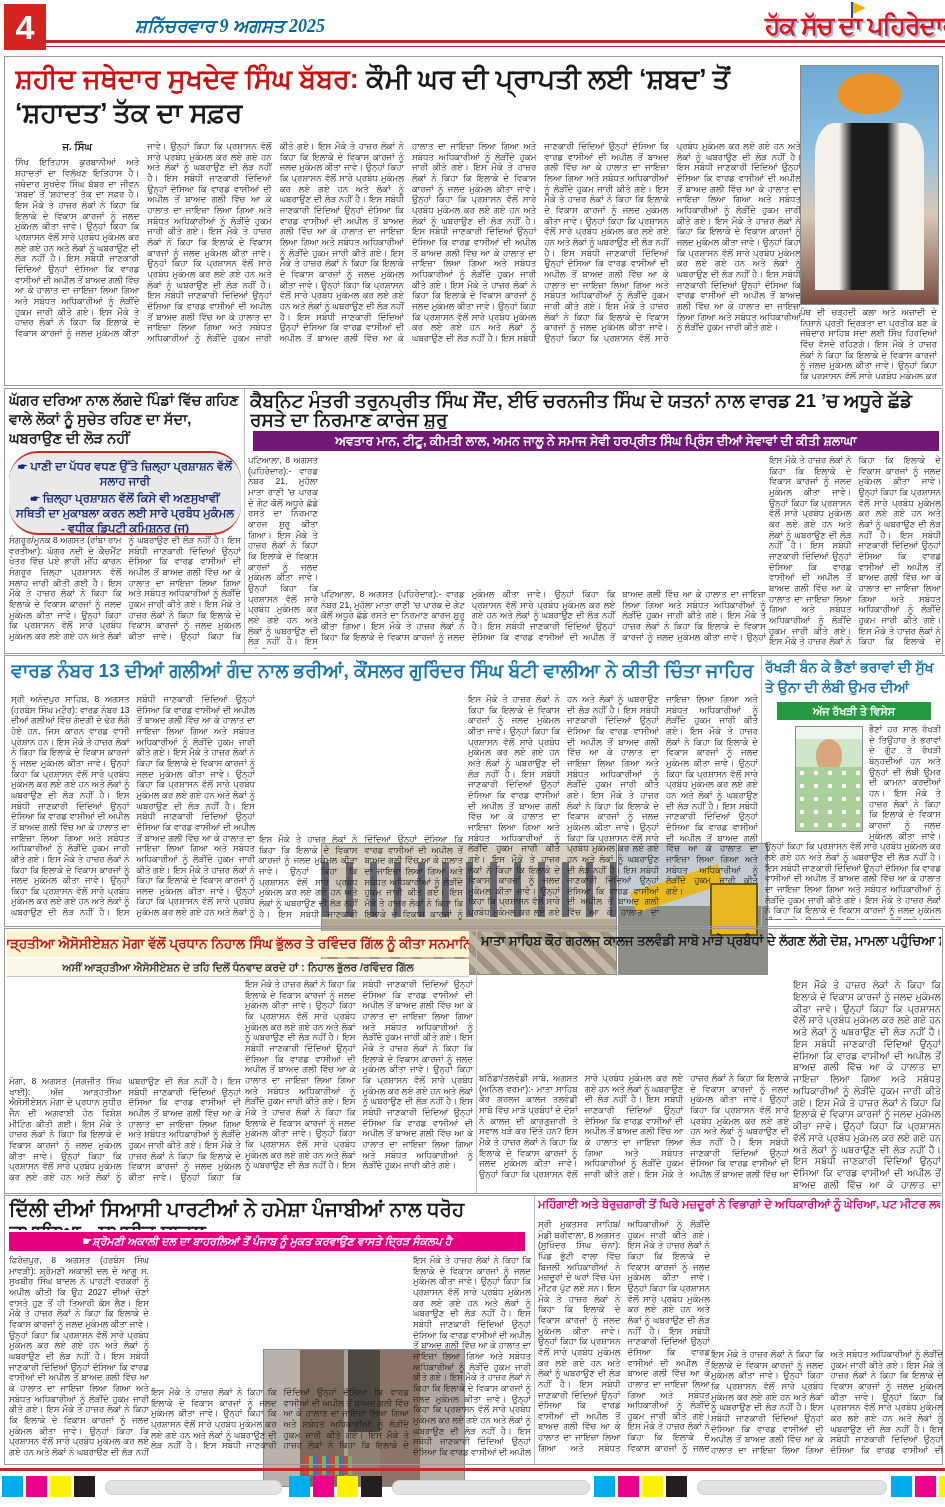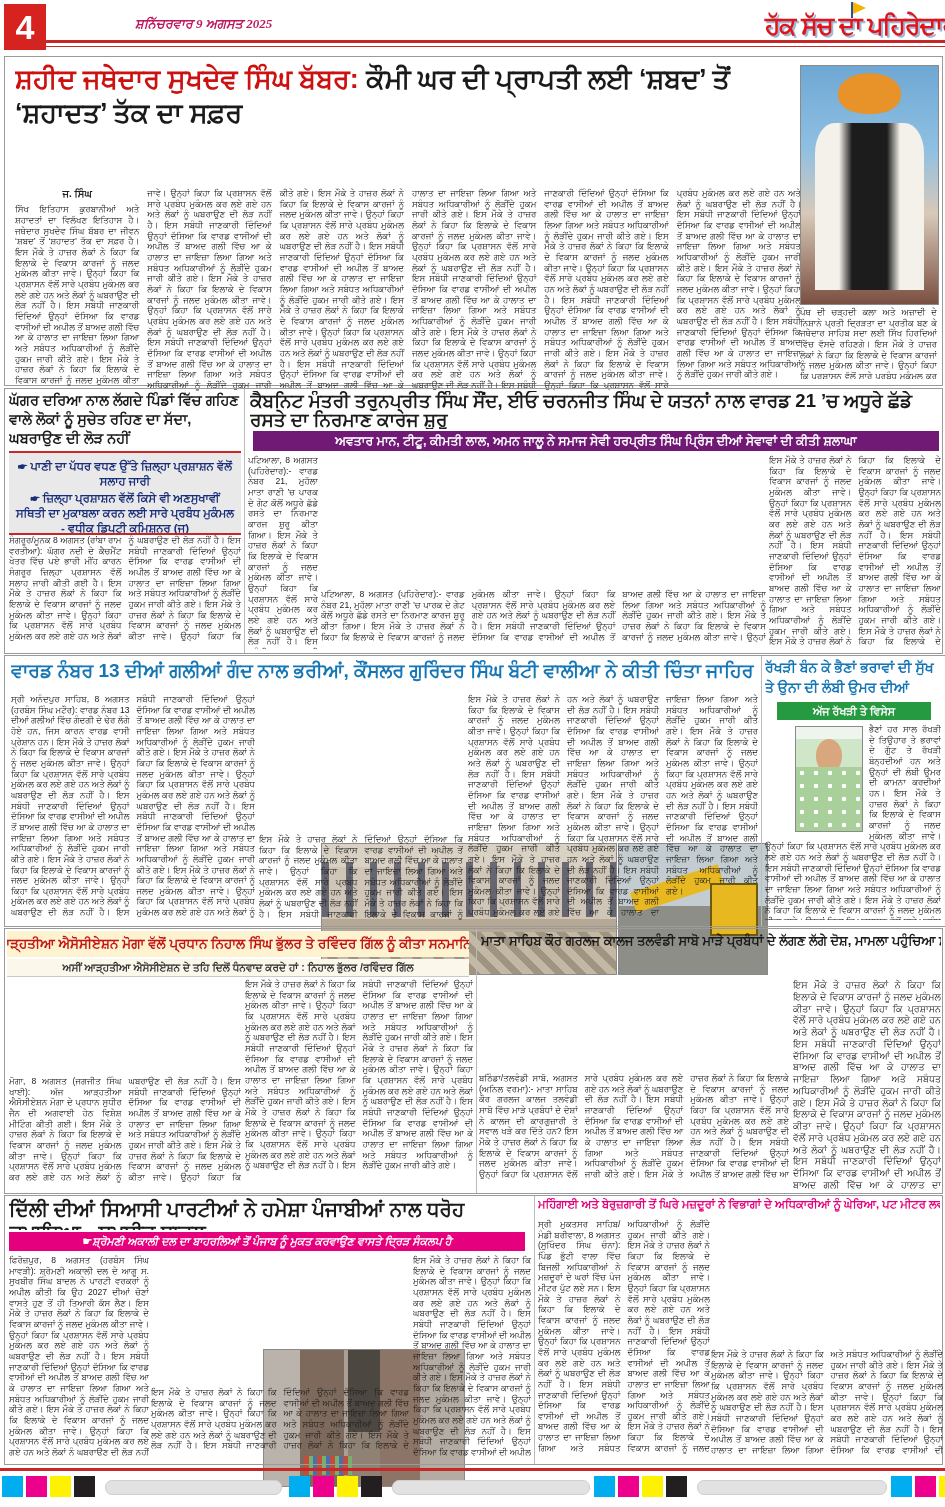--- a/index.html
+++ b/index.html
@@ -3,21 +3,21 @@
 <meta charset="utf-8">
 <style>
   html,body{margin:0;padding:0;background:#f0f0f0;}
   .page{position:relative;width:945px;height:1507px;background:#ffffff;overflow:hidden;
         font-family:"Liberation Sans",sans-serif;color:#1a1a1a;}
   .abs{position:absolute;}
   
   .pagenum{left:4px;top:4px;width:42px;height:46px;background:#d6231f;color:#fff;
            font-size:34px;font-weight:bold;display:flex;align-items:center;justify-content:center;}
   .dateline{left:135px;top:16px;font-family:"Liberation Serif",serif;font-style:italic;
-            font-weight:bold;font-size:13px;color:#be185d;}
+            font-weight:bold;font-size:18px;color:#0369a1;}
   .masthead{right:4px;top:4px;width:176px;height:42px;text-align:center;}
   .masthead-text{font-size:25px;font-weight:900;color:#e0151b;letter-spacing:-1px;
                  text-shadow:2px 2px 0 #9db8d8;line-height:42px;white-space:nowrap;}
   .flag{position:absolute;left:86px;top:-2px;width:2px;height:16px;background:#2a4ea0;}
   .flag::before{content:"";position:absolute;left:2px;top:0;width:0;height:0;
                 border-top:6px solid transparent;border-bottom:6px solid transparent;border-left:13px solid #f4b400;}
   .rule-red{left:30px;top:40px;width:915px;height:0;border-top:3px solid #c62828;}
   .rule-red2{left:30px;top:46px;width:915px;height:0;border-top:1px solid #c62828;}
   
   .frame{border:1px solid #9a9a9a;}
@@ -40,21 +40,21 @@
   .oneline{white-space:nowrap;overflow:hidden;}
   
   .txt{font-size:8.6px;line-height:1.24;text-align:justify;overflow:hidden;color:#222;
        word-break:break-word;}
   .cols2{column-count:2;column-gap:7px;}
   .cols3{column-count:3;column-gap:7px;}
   .cols6{column-count:6;column-gap:8px;}
   .byline{column-span:none;text-align:center;font-weight:bold;font-size:10px;margin-bottom:4px;}
   
   .bulletbox{background:#e9e9e9;border-top:2px solid #c62828;border-bottom:2px solid #c62828;
-             padding:4px 6px;color:#1a2f7a;font-weight:bold;font-size:11.5px;line-height:1.3;text-align:center;}
+             padding:4px 6px;color:#1a2f7a;font-weight:bold;font-size:11.5px;line-height:1.3;text-align:center;border-radius:29px;}
   .bulletbox p{margin:2px 0;}
   .bulletbox p::before{content:"☛ ";}
   
   .photo{overflow:hidden;position:absolute;border:1px solid #8a8a8a;}
   .ph-portrait{background:linear-gradient(180deg,#6fa8d4 0%,#8fc0e2 35%,#d8c9b8 62%,#7a4f41 100%);}
   .ph-portrait::before{content:"";position:absolute;left:27%;top:3%;width:46%;height:17%;
       background:#e8922a;border-radius:50% 50% 45% 45%;}
   .ph-portrait::after{content:"";position:absolute;left:10%;top:24%;width:80%;height:70%;
       background:linear-gradient(90deg,#f3f1ea 0 22%,#1c1c1c 34%,#1c1c1c 66%,#f3f1ea 78%);
       border-radius:18% 18% 0 0;}
@@ -96,21 +96,21 @@
   <div class="abs masthead">
     <span class="flag"></span>
     <div class="masthead-text">ਹੱਕ ਸੱਚ ਦਾ ਪਹਿਰੇਦਾਰ</div>
   </div>
 
   <div class="abs frame" style="left:4px;top:56px;width:937px;height:328px;">
     <div class="abs hl1" style="left:10px;top:6px;width:786px;height:72px;overflow:hidden;">
       <span class="red">ਸ਼ਹੀਦ ਜਥੇਦਾਰ ਸੁਖਦੇਵ ਸਿੰਘ ਬੱਬਰ:</span>
       <span>ਕੌਮੀ ਘਰ ਦੀ ਪ੍ਰਾਪਤੀ ਲਈ ‘ਸ਼ਬਦ’ ਤੋਂ ‘ਸ਼ਹਾਦਤ’ ਤੱਕ ਦਾ ਸਫ਼ਰ</span>
     </div>
-    <div class="abs txt cols6" style="left:10px;top:84px;width:786px;height:238px;margin-top:47px;">
+    <div class="abs txt cols6" style="left:10px;top:84px;width:786px;height:238px;">
       <div class="byline">ਜ. ਸਿੰਘ</div><span>ਸਿੱਖ ਇਤਿਹਾਸ ਕੁਰਬਾਨੀਆਂ ਅਤੇ ਸ਼ਹਾਦਤਾਂ ਦਾ ਵਿਲੱਖਣ ਇਤਿਹਾਸ ਹੈ। ਜਥੇਦਾਰ ਸੁਖਦੇਵ ਸਿੰਘ ਬੱਬਰ ਦਾ ਜੀਵਨ ‘ਸ਼ਬਦ’ ਤੋਂ ‘ਸ਼ਹਾਦਤ’ ਤੱਕ ਦਾ ਸਫ਼ਰ ਹੈ। ਇਸ ਮੌਕੇ ਤੇ ਹਾਜ਼ਰ ਲੋਕਾਂ ਨੇ ਕਿਹਾ ਕਿ ਇਲਾਕੇ ਦੇ ਵਿਕਾਸ ਕਾਰਜਾਂ ਨੂੰ ਜਲਦ ਮੁਕੰਮਲ ਕੀਤਾ ਜਾਵੇ। ਉਨ੍ਹਾਂ ਕਿਹਾ ਕਿ ਪ੍ਰਸ਼ਾਸਨ ਵੱਲੋਂ ਸਾਰੇ ਪ੍ਰਬੰਧ ਮੁਕੰਮਲ ਕਰ ਲਏ ਗਏ ਹਨ ਅਤੇ ਲੋਕਾਂ ਨੂੰ ਘਬਰਾਉਣ ਦੀ ਲੋੜ ਨਹੀਂ ਹੈ। ਇਸ ਸਬੰਧੀ ਜਾਣਕਾਰੀ ਦਿੰਦਿਆਂ ਉਨ੍ਹਾਂ ਦੱਸਿਆ ਕਿ ਵਾਰਡ ਵਾਸੀਆਂ ਦੀ ਅਪੀਲ ਤੋਂ ਬਾਅਦ ਗਲੀ ਵਿੱਚ ਆ ਕੇ ਹਾਲਾਤ ਦਾ ਜਾਇਜ਼ਾ ਲਿਆ ਗਿਆ ਅਤੇ ਸਬੰਧਤ ਅਧਿਕਾਰੀਆਂ ਨੂੰ ਲੋੜੀਂਦੇ ਹੁਕਮ ਜਾਰੀ ਕੀਤੇ ਗਏ।  ਇਸ ਮੌਕੇ ਤੇ ਹਾਜ਼ਰ ਲੋਕਾਂ ਨੇ ਕਿਹਾ ਕਿ ਇਲਾਕੇ ਦੇ ਵਿਕਾਸ ਕਾਰਜਾਂ ਨੂੰ ਜਲਦ ਮੁਕੰਮਲ ਕੀਤਾ ਜਾਵੇ। ਉਨ੍ਹਾਂ ਕਿਹਾ ਕਿ ਪ੍ਰਸ਼ਾਸਨ ਵੱਲੋਂ ਸਾਰੇ ਪ੍ਰਬੰਧ ਮੁਕੰਮਲ ਕਰ ਲਏ ਗਏ ਹਨ ਅਤੇ ਲੋਕਾਂ ਨੂੰ ਘਬਰਾਉਣ ਦੀ ਲੋੜ ਨਹੀਂ ਹੈ। ਇਸ ਸਬੰਧੀ ਜਾਣਕਾਰੀ ਦਿੰਦਿਆਂ ਉਨ੍ਹਾਂ ਦੱਸਿਆ ਕਿ ਵਾਰਡ ਵਾਸੀਆਂ ਦੀ ਅਪੀਲ ਤੋਂ ਬਾਅਦ ਗਲੀ ਵਿੱਚ ਆ ਕੇ ਹਾਲਾਤ ਦਾ ਜਾਇਜ਼ਾ ਲਿਆ ਗਿਆ ਅਤੇ ਸਬੰਧਤ ਅਧਿਕਾਰੀਆਂ ਨੂੰ ਲੋੜੀਂਦੇ ਹੁਕਮ ਜਾਰੀ ਕੀਤੇ ਗਏ।  ਇਸ ਮੌਕੇ ਤੇ ਹਾਜ਼ਰ ਲੋਕਾਂ ਨੇ ਕਿਹਾ ਕਿ ਇਲਾਕੇ ਦੇ ਵਿਕਾਸ ਕਾਰਜਾਂ ਨੂੰ ਜਲਦ ਮੁਕੰਮਲ ਕੀਤਾ ਜਾਵੇ। ਉਨ੍ਹਾਂ ਕਿਹਾ ਕਿ ਪ੍ਰਸ਼ਾਸਨ ਵੱਲੋਂ ਸਾਰੇ ਪ੍ਰਬੰਧ ਮੁਕੰਮਲ ਕਰ ਲਏ ਗਏ ਹਨ ਅਤੇ ਲੋਕਾਂ ਨੂੰ ਘਬਰਾਉਣ ਦੀ ਲੋੜ ਨਹੀਂ ਹੈ। ਇਸ ਸਬੰਧੀ ਜਾਣਕਾਰੀ ਦਿੰਦਿਆਂ ਉਨ੍ਹਾਂ ਦੱਸਿਆ ਕਿ ਵਾਰਡ ਵਾਸੀਆਂ ਦੀ ਅਪੀਲ ਤੋਂ ਬਾਅਦ ਗਲੀ ਵਿੱਚ ਆ ਕੇ ਹਾਲਾਤ ਦਾ ਜਾਇਜ਼ਾ ਲਿਆ ਗਿਆ ਅਤੇ ਸਬੰਧਤ ਅਧਿਕਾਰੀਆਂ ਨੂੰ ਲੋੜੀਂਦੇ ਹੁਕਮ ਜਾਰੀ ਕੀਤੇ ਗਏ।  ਇਸ ਮੌਕੇ ਤੇ ਹਾਜ਼ਰ ਲੋਕਾਂ ਨੇ ਕਿਹਾ ਕਿ ਇਲਾਕੇ ਦੇ ਵਿਕਾਸ ਕਾਰਜਾਂ ਨੂੰ ਜਲਦ ਮੁਕੰਮਲ ਕੀਤਾ ਜਾਵੇ। ਉਨ੍ਹਾਂ ਕਿਹਾ ਕਿ ਪ੍ਰਸ਼ਾਸਨ ਵੱਲੋਂ ਸਾਰੇ ਪ੍ਰਬੰਧ ਮੁਕੰਮਲ ਕਰ ਲਏ ਗਏ ਹਨ ਅਤੇ ਲੋਕਾਂ ਨੂੰ ਘਬਰਾਉਣ ਦੀ ਲੋੜ ਨਹੀਂ ਹੈ। ਇਸ ਸਬੰਧੀ ਜਾਣਕਾਰੀ ਦਿੰਦਿਆਂ ਉਨ੍ਹਾਂ ਦੱਸਿਆ ਕਿ ਵਾਰਡ ਵਾਸੀਆਂ ਦੀ ਅਪੀਲ ਤੋਂ ਬਾਅਦ ਗਲੀ ਵਿੱਚ ਆ ਕੇ ਹਾਲਾਤ ਦਾ ਜਾਇਜ਼ਾ ਲਿਆ ਗਿਆ ਅਤੇ ਸਬੰਧਤ ਅਧਿਕਾਰੀਆਂ ਨੂੰ ਲੋੜੀਂਦੇ ਹੁਕਮ ਜਾਰੀ ਕੀਤੇ ਗਏ।  ਇਸ ਮੌਕੇ ਤੇ ਹਾਜ਼ਰ ਲੋਕਾਂ ਨੇ ਕਿਹਾ ਕਿ ਇਲਾਕੇ ਦੇ ਵਿਕਾਸ ਕਾਰਜਾਂ ਨੂੰ ਜਲਦ ਮੁਕੰਮਲ ਕੀਤਾ ਜਾਵੇ। ਉਨ੍ਹਾਂ ਕਿਹਾ ਕਿ ਪ੍ਰਸ਼ਾਸਨ ਵੱਲੋਂ ਸਾਰੇ ਪ੍ਰਬੰਧ ਮੁਕੰਮਲ ਕਰ ਲਏ ਗਏ ਹਨ ਅਤੇ ਲੋਕਾਂ ਨੂੰ ਘਬਰਾਉਣ ਦੀ ਲੋੜ ਨਹੀਂ ਹੈ। ਇਸ ਸਬੰਧੀ ਜਾਣਕਾਰੀ ਦਿੰਦਿਆਂ ਉਨ੍ਹਾਂ ਦੱਸਿਆ ਕਿ ਵਾਰਡ ਵਾਸੀਆਂ ਦੀ ਅਪੀਲ ਤੋਂ ਬਾਅਦ ਗਲੀ ਵਿੱਚ ਆ ਕੇ ਹਾਲਾਤ ਦਾ ਜਾਇਜ਼ਾ ਲਿਆ ਗਿਆ ਅਤੇ ਸਬੰਧਤ ਅਧਿਕਾਰੀਆਂ ਨੂੰ ਲੋੜੀਂਦੇ ਹੁਕਮ ਜਾਰੀ ਕੀਤੇ ਗਏ।  ਇਸ ਮੌਕੇ ਤੇ ਹਾਜ਼ਰ ਲੋਕਾਂ ਨੇ ਕਿਹਾ ਕਿ ਇਲਾਕੇ ਦੇ ਵਿਕਾਸ ਕਾਰਜਾਂ ਨੂੰ ਜਲਦ ਮੁਕੰਮਲ ਕੀਤਾ ਜਾਵੇ। ਉਨ੍ਹਾਂ ਕਿਹਾ ਕਿ ਪ੍ਰਸ਼ਾਸਨ ਵੱਲੋਂ ਸਾਰੇ ਪ੍ਰਬੰਧ ਮੁਕੰਮਲ ਕਰ ਲਏ ਗਏ ਹਨ ਅਤੇ ਲੋਕਾਂ ਨੂੰ ਘਬਰਾਉਣ ਦੀ ਲੋੜ ਨਹੀਂ ਹੈ। ਇਸ ਸਬੰਧੀ ਜਾਣਕਾਰੀ ਦਿੰਦਿਆਂ ਉਨ੍ਹਾਂ ਦੱਸਿਆ ਕਿ ਵਾਰਡ ਵਾਸੀਆਂ ਦੀ ਅਪੀਲ ਤੋਂ ਬਾਅਦ ਗਲੀ ਵਿੱਚ ਆ ਕੇ ਹਾਲਾਤ ਦਾ ਜਾਇਜ਼ਾ ਲਿਆ ਗਿਆ ਅਤੇ ਸਬੰਧਤ ਅਧਿਕਾਰੀਆਂ ਨੂੰ ਲੋੜੀਂਦੇ ਹੁਕਮ ਜਾਰੀ ਕੀਤੇ ਗਏ।  ਇਸ ਮੌਕੇ ਤੇ ਹਾਜ਼ਰ ਲੋਕਾਂ ਨੇ ਕਿਹਾ ਕਿ ਇਲਾਕੇ ਦੇ ਵਿਕਾਸ ਕਾਰਜਾਂ ਨੂੰ ਜਲਦ ਮੁਕੰਮਲ ਕੀਤਾ ਜਾਵੇ। ਉਨ੍ਹਾਂ ਕਿਹਾ ਕਿ ਪ੍ਰਸ਼ਾਸਨ ਵੱਲੋਂ ਸਾਰੇ ਪ੍ਰਬੰਧ ਮੁਕੰਮਲ ਕਰ ਲਏ ਗਏ ਹਨ ਅਤੇ ਲੋਕਾਂ ਨੂੰ ਘਬਰਾਉਣ ਦੀ ਲੋੜ ਨਹੀਂ ਹੈ। ਇਸ ਸਬੰਧੀ ਜਾਣਕਾਰੀ ਦਿੰਦਿਆਂ ਉਨ੍ਹਾਂ ਦੱਸਿਆ ਕਿ ਵਾਰਡ ਵਾਸੀਆਂ ਦੀ ਅਪੀਲ ਤੋਂ ਬਾਅਦ ਗਲੀ ਵਿੱਚ ਆ ਕੇ ਹਾਲਾਤ ਦਾ ਜਾਇਜ਼ਾ ਲਿਆ ਗਿਆ ਅਤੇ ਸਬੰਧਤ ਅਧਿਕਾਰੀਆਂ ਨੂੰ ਲੋੜੀਂਦੇ ਹੁਕਮ ਜਾਰੀ ਕੀਤੇ ਗਏ।  ਇਸ ਮੌਕੇ ਤੇ ਹਾਜ਼ਰ ਲੋਕਾਂ ਨੇ ਕਿਹਾ ਕਿ ਇਲਾਕੇ ਦੇ ਵਿਕਾਸ ਕਾਰਜਾਂ ਨੂੰ ਜਲਦ ਮੁਕੰਮਲ ਕੀਤਾ ਜਾਵੇ। ਉਨ੍ਹਾਂ ਕਿਹਾ ਕਿ ਪ੍ਰਸ਼ਾਸਨ ਵੱਲੋਂ ਸਾਰੇ ਪ੍ਰਬੰਧ ਮੁਕੰਮਲ ਕਰ ਲਏ ਗਏ ਹਨ ਅਤੇ ਲੋਕਾਂ ਨੂੰ ਘਬਰਾਉਣ ਦੀ ਲੋੜ ਨਹੀਂ ਹੈ। ਇਸ ਸਬੰਧੀ ਜਾਣਕਾਰੀ ਦਿੰਦਿਆਂ ਉਨ੍ਹਾਂ ਦੱਸਿਆ ਕਿ ਵਾਰਡ ਵਾਸੀਆਂ ਦੀ ਅਪੀਲ ਤੋਂ ਬਾਅਦ ਗਲੀ ਵਿੱਚ ਆ ਕੇ ਹਾਲਾਤ ਦਾ ਜਾਇਜ਼ਾ ਲਿਆ ਗਿਆ ਅਤੇ ਸਬੰਧਤ ਅਧਿਕਾਰੀਆਂ ਨੂੰ ਲੋੜੀਂਦੇ ਹੁਕਮ ਜਾਰੀ ਕੀਤੇ ਗਏ।  ਇਸ ਮੌਕੇ ਤੇ ਹਾਜ਼ਰ ਲੋਕਾਂ ਨੇ ਕਿਹਾ ਕਿ ਇਲਾਕੇ ਦੇ ਵਿਕਾਸ ਕਾਰਜਾਂ ਨੂੰ ਜਲਦ ਮੁਕੰਮਲ ਕੀਤਾ ਜਾਵੇ। ਉਨ੍ਹਾਂ ਕਿਹਾ ਕਿ ਪ੍ਰਸ਼ਾਸਨ ਵੱਲੋਂ ਸਾਰੇ ਪ੍ਰਬੰਧ ਮੁਕੰਮਲ ਕਰ ਲਏ ਗਏ ਹਨ ਅਤੇ ਲੋਕਾਂ ਨੂੰ ਘਬਰਾਉਣ ਦੀ ਲੋੜ ਨਹੀਂ ਹੈ। ਇਸ ਸਬੰਧੀ ਜਾਣਕਾਰੀ ਦਿੰਦਿਆਂ ਉਨ੍ਹਾਂ ਦੱਸਿਆ ਕਿ ਵਾਰਡ ਵਾਸੀਆਂ ਦੀ ਅਪੀਲ ਤੋਂ ਬਾਅਦ ਗਲੀ ਵਿੱਚ ਆ ਕੇ ਹਾਲਾਤ ਦਾ ਜਾਇਜ਼ਾ ਲਿਆ ਗਿਆ ਅਤੇ ਸਬੰਧਤ ਅਧਿਕਾਰੀਆਂ ਨੂੰ ਲੋੜੀਂਦੇ ਹੁਕਮ ਜਾਰੀ ਕੀਤੇ ਗਏ।  ਇਸ ਮੌਕੇ ਤੇ ਹਾਜ਼ਰ ਲੋਕਾਂ ਨੇ ਕਿਹਾ ਕਿ ਇਲਾਕੇ ਦੇ ਵਿਕਾਸ ਕਾਰਜਾਂ ਨੂੰ ਜਲਦ ਮੁਕੰਮਲ ਕੀਤਾ ਜਾਵੇ। ਉਨ੍ਹਾਂ ਕਿਹਾ ਕਿ ਪ੍ਰਸ਼ਾਸਨ ਵੱਲੋਂ ਸਾਰੇ ਪ੍ਰਬੰਧ ਮੁਕੰਮਲ ਕਰ ਲਏ ਗਏ ਹਨ ਅਤੇ ਲੋਕਾਂ ਨੂੰ ਘਬਰਾਉਣ ਦੀ ਲੋੜ ਨਹੀਂ ਹੈ। ਇਸ ਸਬੰਧੀ ਜਾਣਕਾਰੀ ਦਿੰਦਿਆਂ ਉਨ੍ਹਾਂ ਦੱਸਿਆ ਕਿ ਵਾਰਡ ਵਾਸੀਆਂ ਦੀ ਅਪੀਲ ਤੋਂ ਬਾਅਦ ਗਲੀ ਵਿੱਚ ਆ ਕੇ ਹਾਲਾਤ ਦਾ ਜਾਇਜ਼ਾ ਲਿਆ ਗਿਆ ਅਤੇ ਸਬੰਧਤ ਅਧਿਕਾਰੀਆਂ ਨੂੰ ਲੋੜੀਂਦੇ ਹੁਕਮ ਜਾਰੀ ਕੀਤੇ ਗਏ।</span>
     </div>
     <div class="photo ph-portrait" style="left:795px;top:8px;width:137px;height:238px;"></div>
     <div class="abs txt" style="left:795px;top:250px;width:137px;height:72px;">ਪੰਥ ਦੀ ਚੜ੍ਹਦੀ ਕਲਾ ਅਤੇ ਅਜ਼ਾਦੀ ਦੇ ਨਿਸ਼ਾਨੇ ਪ੍ਰਤੀ ਦ੍ਰਿੜਤਾ ਦਾ ਪ੍ਰਤੀਕ ਬਣ ਕੇ ਜਥੇਦਾਰ ਸਾਹਿਬ ਸਦਾ ਲਈ ਸਿੱਖ ਹਿਰਦਿਆਂ ਵਿੱਚ ਵੱਸਦੇ ਰਹਿਣਗੇ। ਇਸ ਮੌਕੇ ਤੇ ਹਾਜ਼ਰ ਲੋਕਾਂ ਨੇ ਕਿਹਾ ਕਿ ਇਲਾਕੇ ਦੇ ਵਿਕਾਸ ਕਾਰਜਾਂ ਨੂੰ ਜਲਦ ਮੁਕੰਮਲ ਕੀਤਾ ਜਾਵੇ। ਉਨ੍ਹਾਂ ਕਿਹਾ ਕਿ ਪ੍ਰਸ਼ਾਸਨ ਵੱਲੋਂ ਸਾਰੇ ਪ੍ਰਬੰਧ ਮੁਕੰਮਲ ਕਰ ਲਏ ਗਏ ਹਨ ਅਤੇ ਲੋਕਾਂ ਨੂੰ ਘਬਰਾਉਣ ਦੀ ਲੋੜ ਨਹੀਂ ਹੈ। ਇਸ ਸਬੰਧੀ ਜਾਣਕਾਰੀ ਦਿੰਦਿਆਂ ਉਨ੍ਹਾਂ ਦੱਸਿਆ ਕਿ ਵਾਰਡ ਵਾਸੀਆਂ ਦੀ ਅਪੀਲ ਤੋਂ ਬਾਅਦ ਗਲੀ ਵਿੱਚ ਆ ਕੇ ਹਾਲਾਤ ਦਾ ਜਾਇਜ਼ਾ ਲਿਆ ਗਿਆ ਅਤੇ ਸਬੰਧਤ ਅਧਿਕਾਰੀਆਂ ਨੂੰ ਲੋੜੀਂਦੇ ਹੁਕਮ ਜਾਰੀ ਕੀਤੇ ਗਏ।  ਇਸ ਮੌਕੇ ਤੇ ਹਾਜ਼ਰ ਲੋਕਾਂ ਨੇ ਕਿਹਾ ਕਿ ਇਲਾਕੇ ਦੇ ਵਿਕਾਸ ਕਾਰਜਾਂ ਨੂੰ ਜਲਦ ਮੁਕੰਮਲ ਕੀਤਾ ਜਾਵੇ। ਉਨ੍ਹਾਂ ਕਿਹਾ ਕਿ ਪ੍ਰਸ਼ਾਸਨ ਵੱਲੋਂ ਸਾਰੇ ਪ੍ਰਬੰਧ ਮੁਕੰਮਲ ਕਰ ਲਏ ਗਏ ਹਨ ਅਤੇ ਲੋਕਾਂ ਨੂੰ ਘਬਰਾਉਣ ਦੀ ਲੋੜ ਨਹੀਂ ਹੈ। ਇਸ ਸਬੰਧੀ ਜਾਣਕਾਰੀ ਦਿੰਦਿਆਂ ਉਨ੍ਹਾਂ ਦੱਸਿਆ ਕਿ ਵਾਰਡ ਵਾਸੀਆਂ ਦੀ ਅਪੀਲ ਤੋਂ ਬਾਅਦ ਗਲੀ ਵਿੱਚ ਆ ਕੇ ਹਾਲਾਤ ਦਾ ਜਾਇਜ਼ਾ ਲਿਆ ਗਿਆ ਅਤੇ ਸਬੰਧਤ ਅਧਿਕਾਰੀਆਂ ਨੂੰ ਲੋੜੀਂਦੇ ਹੁਕਮ ਜਾਰੀ ਕੀਤੇ ਗਏ।</div>
   </div>
 
   <div class="abs frame" style="left:4px;top:388px;width:937px;height:264px;">
 
     <div class="abs" style="left:4px;top:2px;width:232px;height:58px;font-size:14.5px;font-weight:bold;line-height:1.3;overflow:hidden;">ਘੱਗਰ ਦਰਿਆ ਨਾਲ ਲੱਗਦੇ ਪਿੰਡਾਂ ਵਿੱਚ ਗਹਿਣ ਵਾਲੇ ਲੋਕਾਂ ਨੂੰ ਸੁਚੇਤ ਰਹਿਣ ਦਾ ਸੱਦਾ, ਘਬਰਾਉਣ ਦੀ ਲੋੜ ਨਹੀਂ</div>
     <div class="abs bulletbox" style="left:4px;top:62px;width:220px;height:72px;overflow:hidden;">

